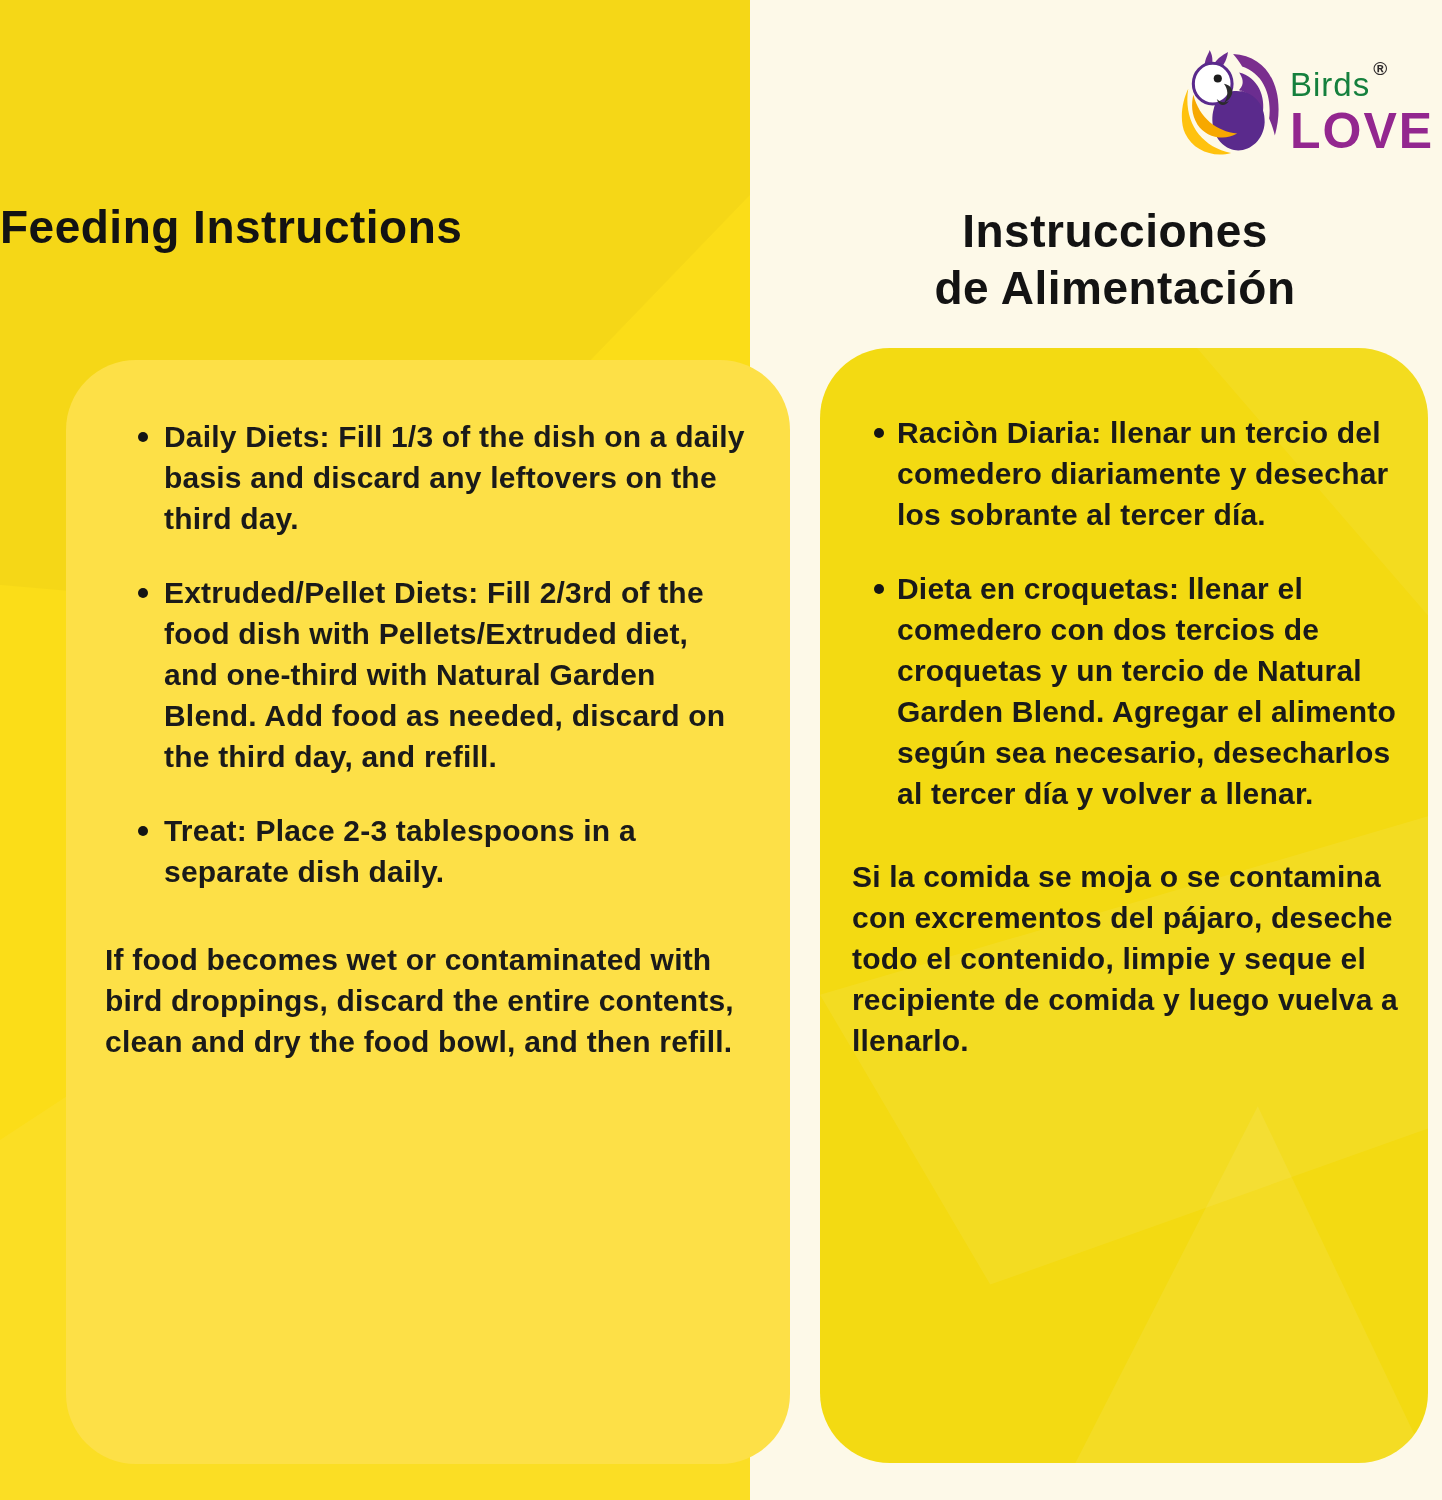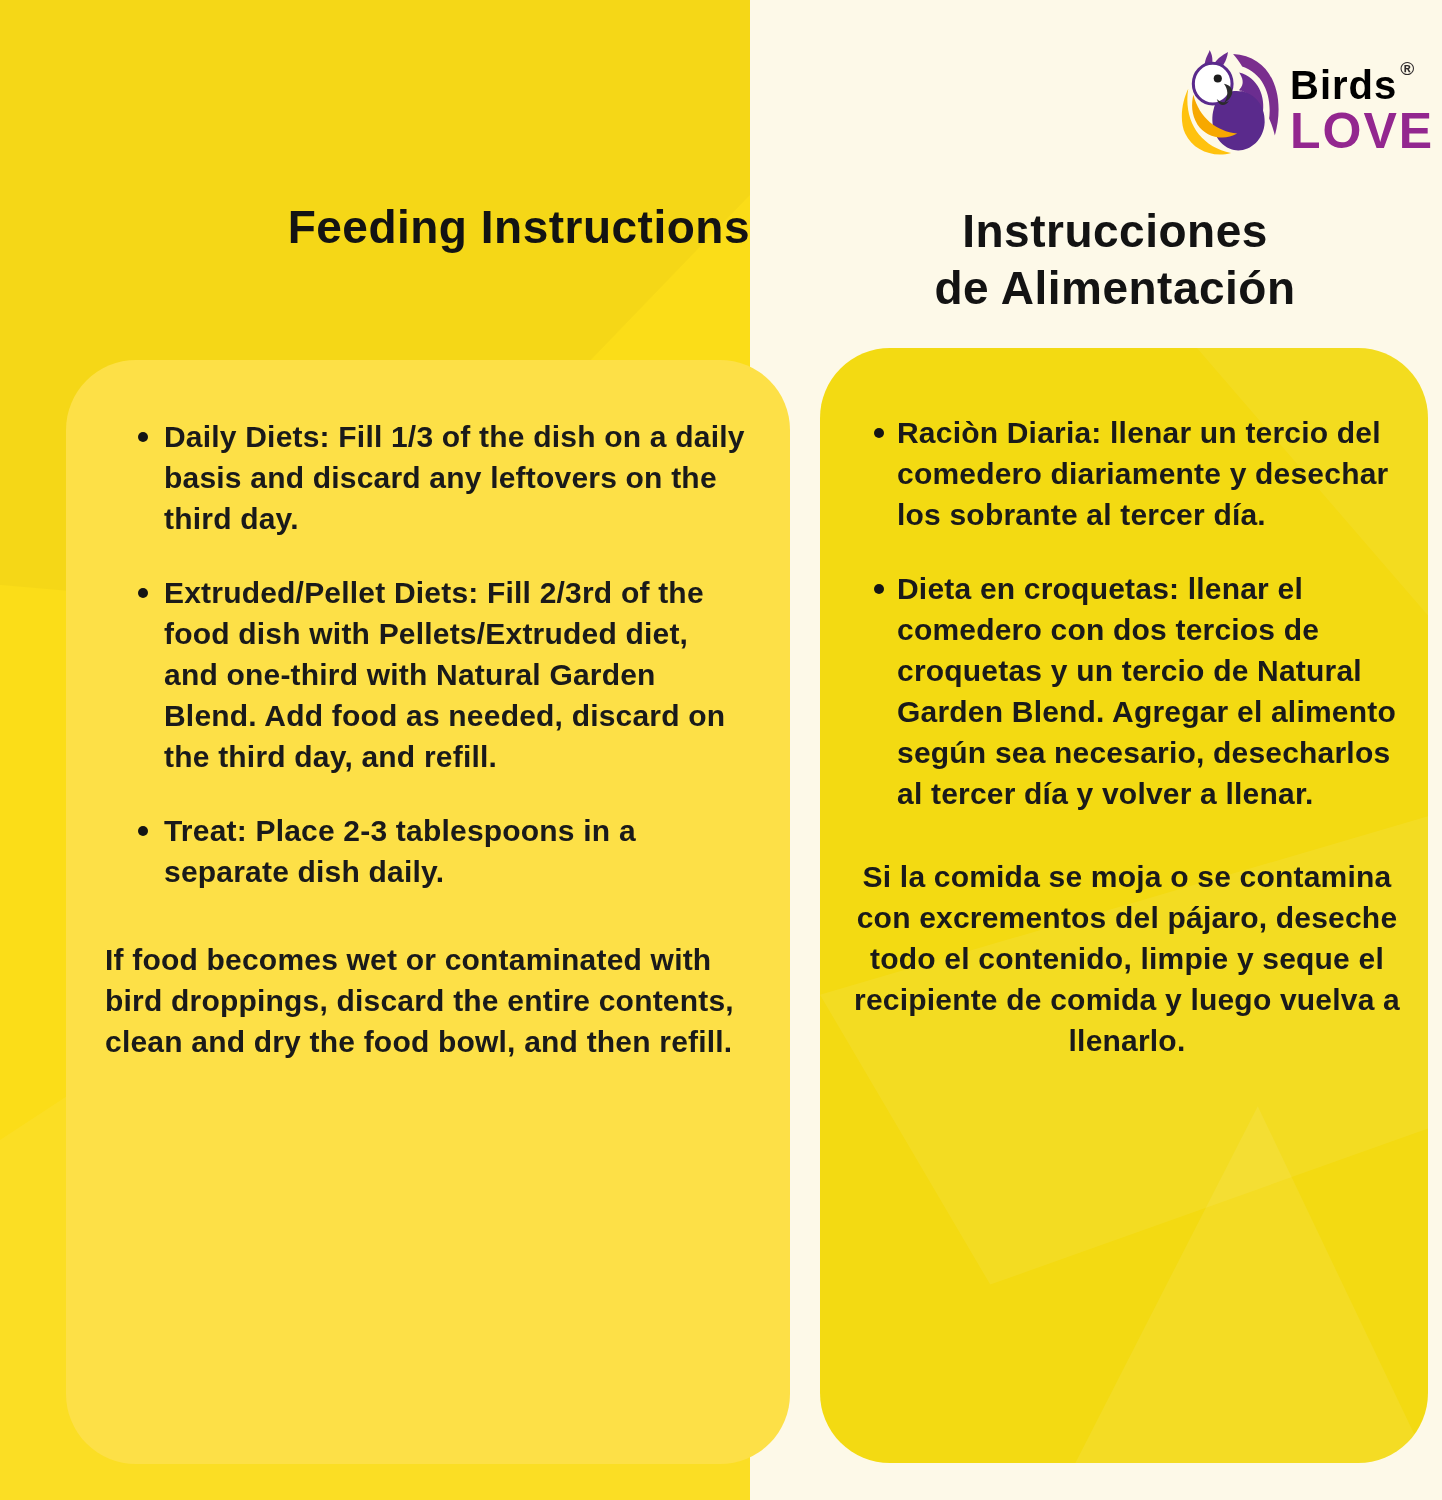--- a/index.html
+++ b/index.html
@@ -20,27 +20,27 @@
   .lf1{left:0;top:0;width:750px;height:1500px;
        background:rgba(0,0,0,0.022);
        clip-path:polygon(0 0,100% 0,100% 13%,46% 41%,0 39%);}
   .lf2{left:0;top:0;width:750px;height:1500px;
        background:rgba(255,255,255,0.055);
        clip-path:polygon(0 76%,58% 57%,100% 78%,100% 100%,0 100%);}
   
   .logo{position:absolute;left:1176px;top:50px;display:flex;align-items:flex-start;}
   .logo-text{margin-left:8px;margin-top:12px;display:flex;flex-direction:column;}
   .brand-row{display:flex;align-items:flex-start;}
-  .brand-top{font-size:40px;line-height:46px;font-weight:700;color:#000000;letter-spacing:1px;}
+  .brand-top{font-size:33px;line-height:46px;font-weight:400;color:#15803d;letter-spacing:1px;}
   .reg-mark{font-size:19px;font-weight:700;color:#2E2A2B;margin-left:3px;margin-top:-4px;}
   .brand-bottom{font-size:50px;line-height:46px;font-weight:700;color:#93278F;letter-spacing:2px;}
   
   .title-en{
     position:absolute;left:0;top:200px;width:750px;
-    text-align:right;font-size:46px;font-weight:700;color:#131313;
+    text-align:left;font-size:46px;font-weight:700;color:#131313;
     letter-spacing:0.5px;
   }
   .title-es{
     position:absolute;left:765px;top:203px;width:700px;
     text-align:center;font-size:46px;font-weight:700;color:#131313;
     letter-spacing:0.5px;line-height:57px;
   }
   
   .card{position:absolute;border-radius:70px;overflow:hidden;}
   .card-en{left:66px;top:360px;width:724px;height:1104px;background:#fde047;}
@@ -62,21 +62,21 @@
   .bullets .dot{flex:0 0 auto;width:10px;height:10px;border-radius:50%;
                 background:#141414;margin-top:16px;}
   .card-en .dot{margin-right:16px;}
   .card-es .dot{margin-right:13px;}
   .btext,.footer-text{
     font-size:30px;line-height:41px;font-weight:700;color:#1A1A1A;
     letter-spacing:0.2px;position:relative;
   }
   .footer-text{display:block;}
   .card-en .footer-text{padding:14px 44px 0 39px;}
-  .card-es .footer-text{padding:9px 26px 0 32px;text-align:center;}
+  .card-es .footer-text{padding:9px 26px 0 32px;}
 </style>
 </head>
 <body>
 
 <div class="page">
 
   <div class="left-bg">
     <div class="facet lf1"></div>
     <div class="facet lf2"></div>
   </div>

